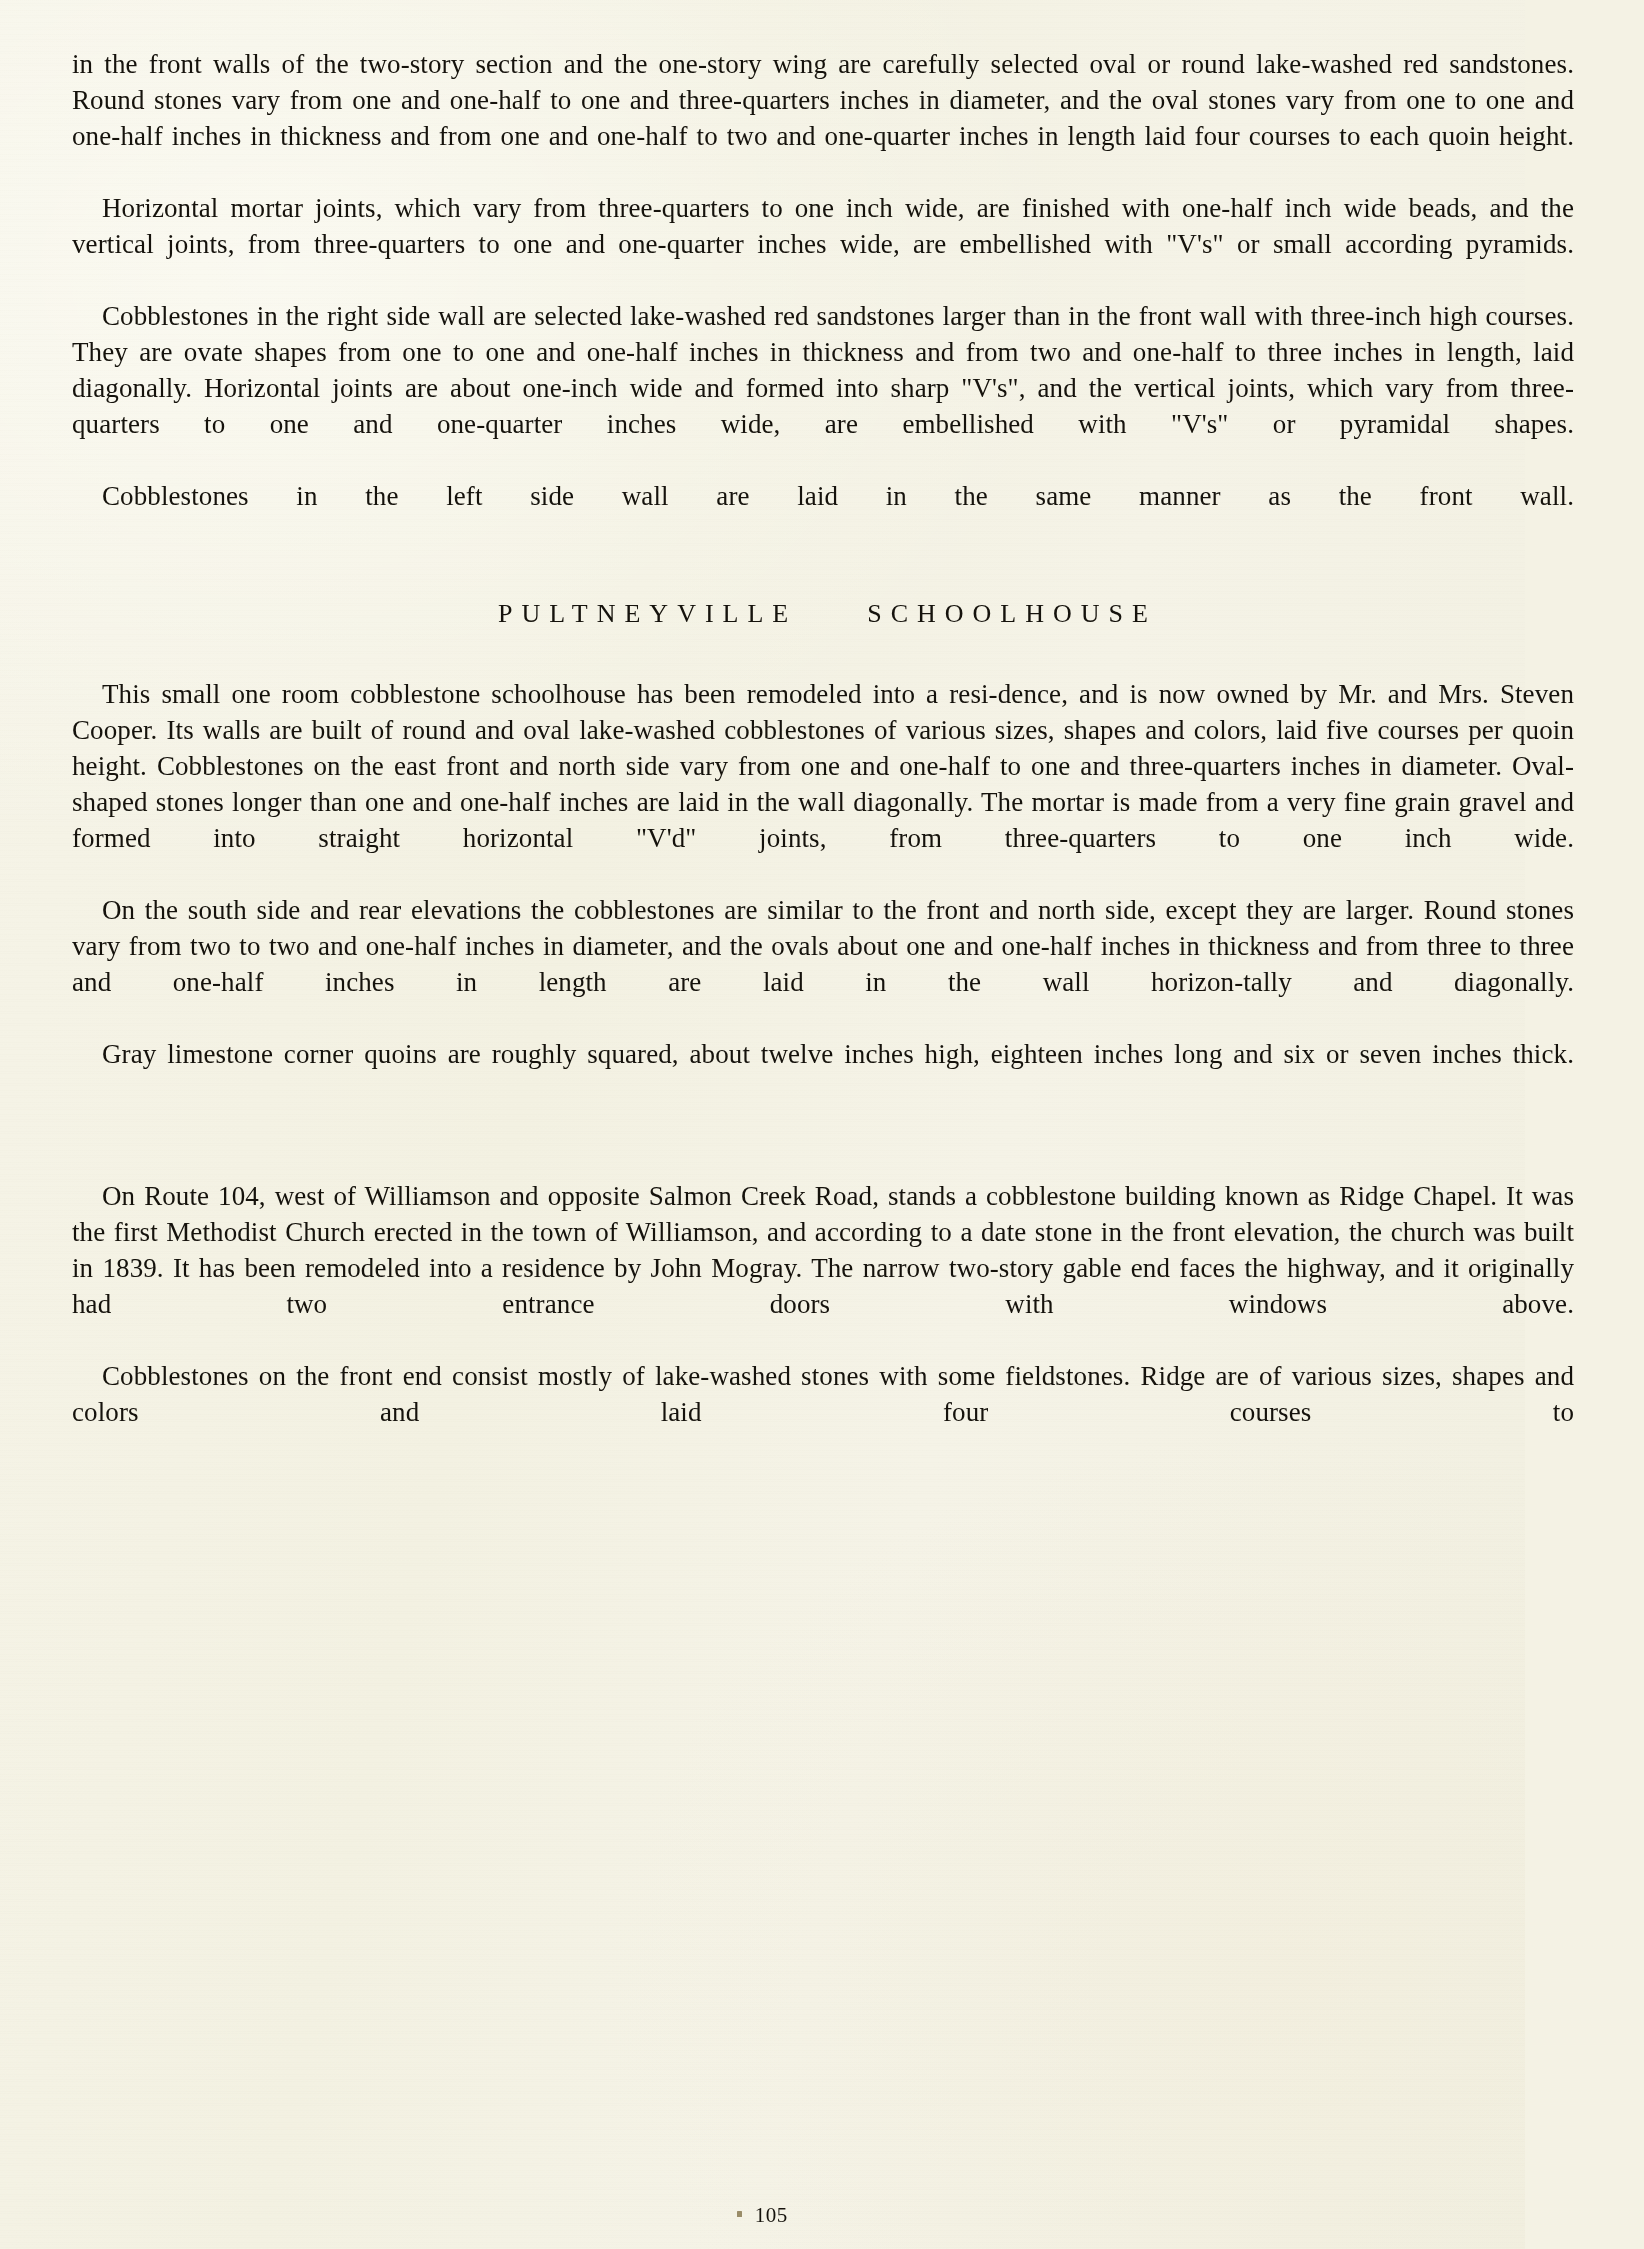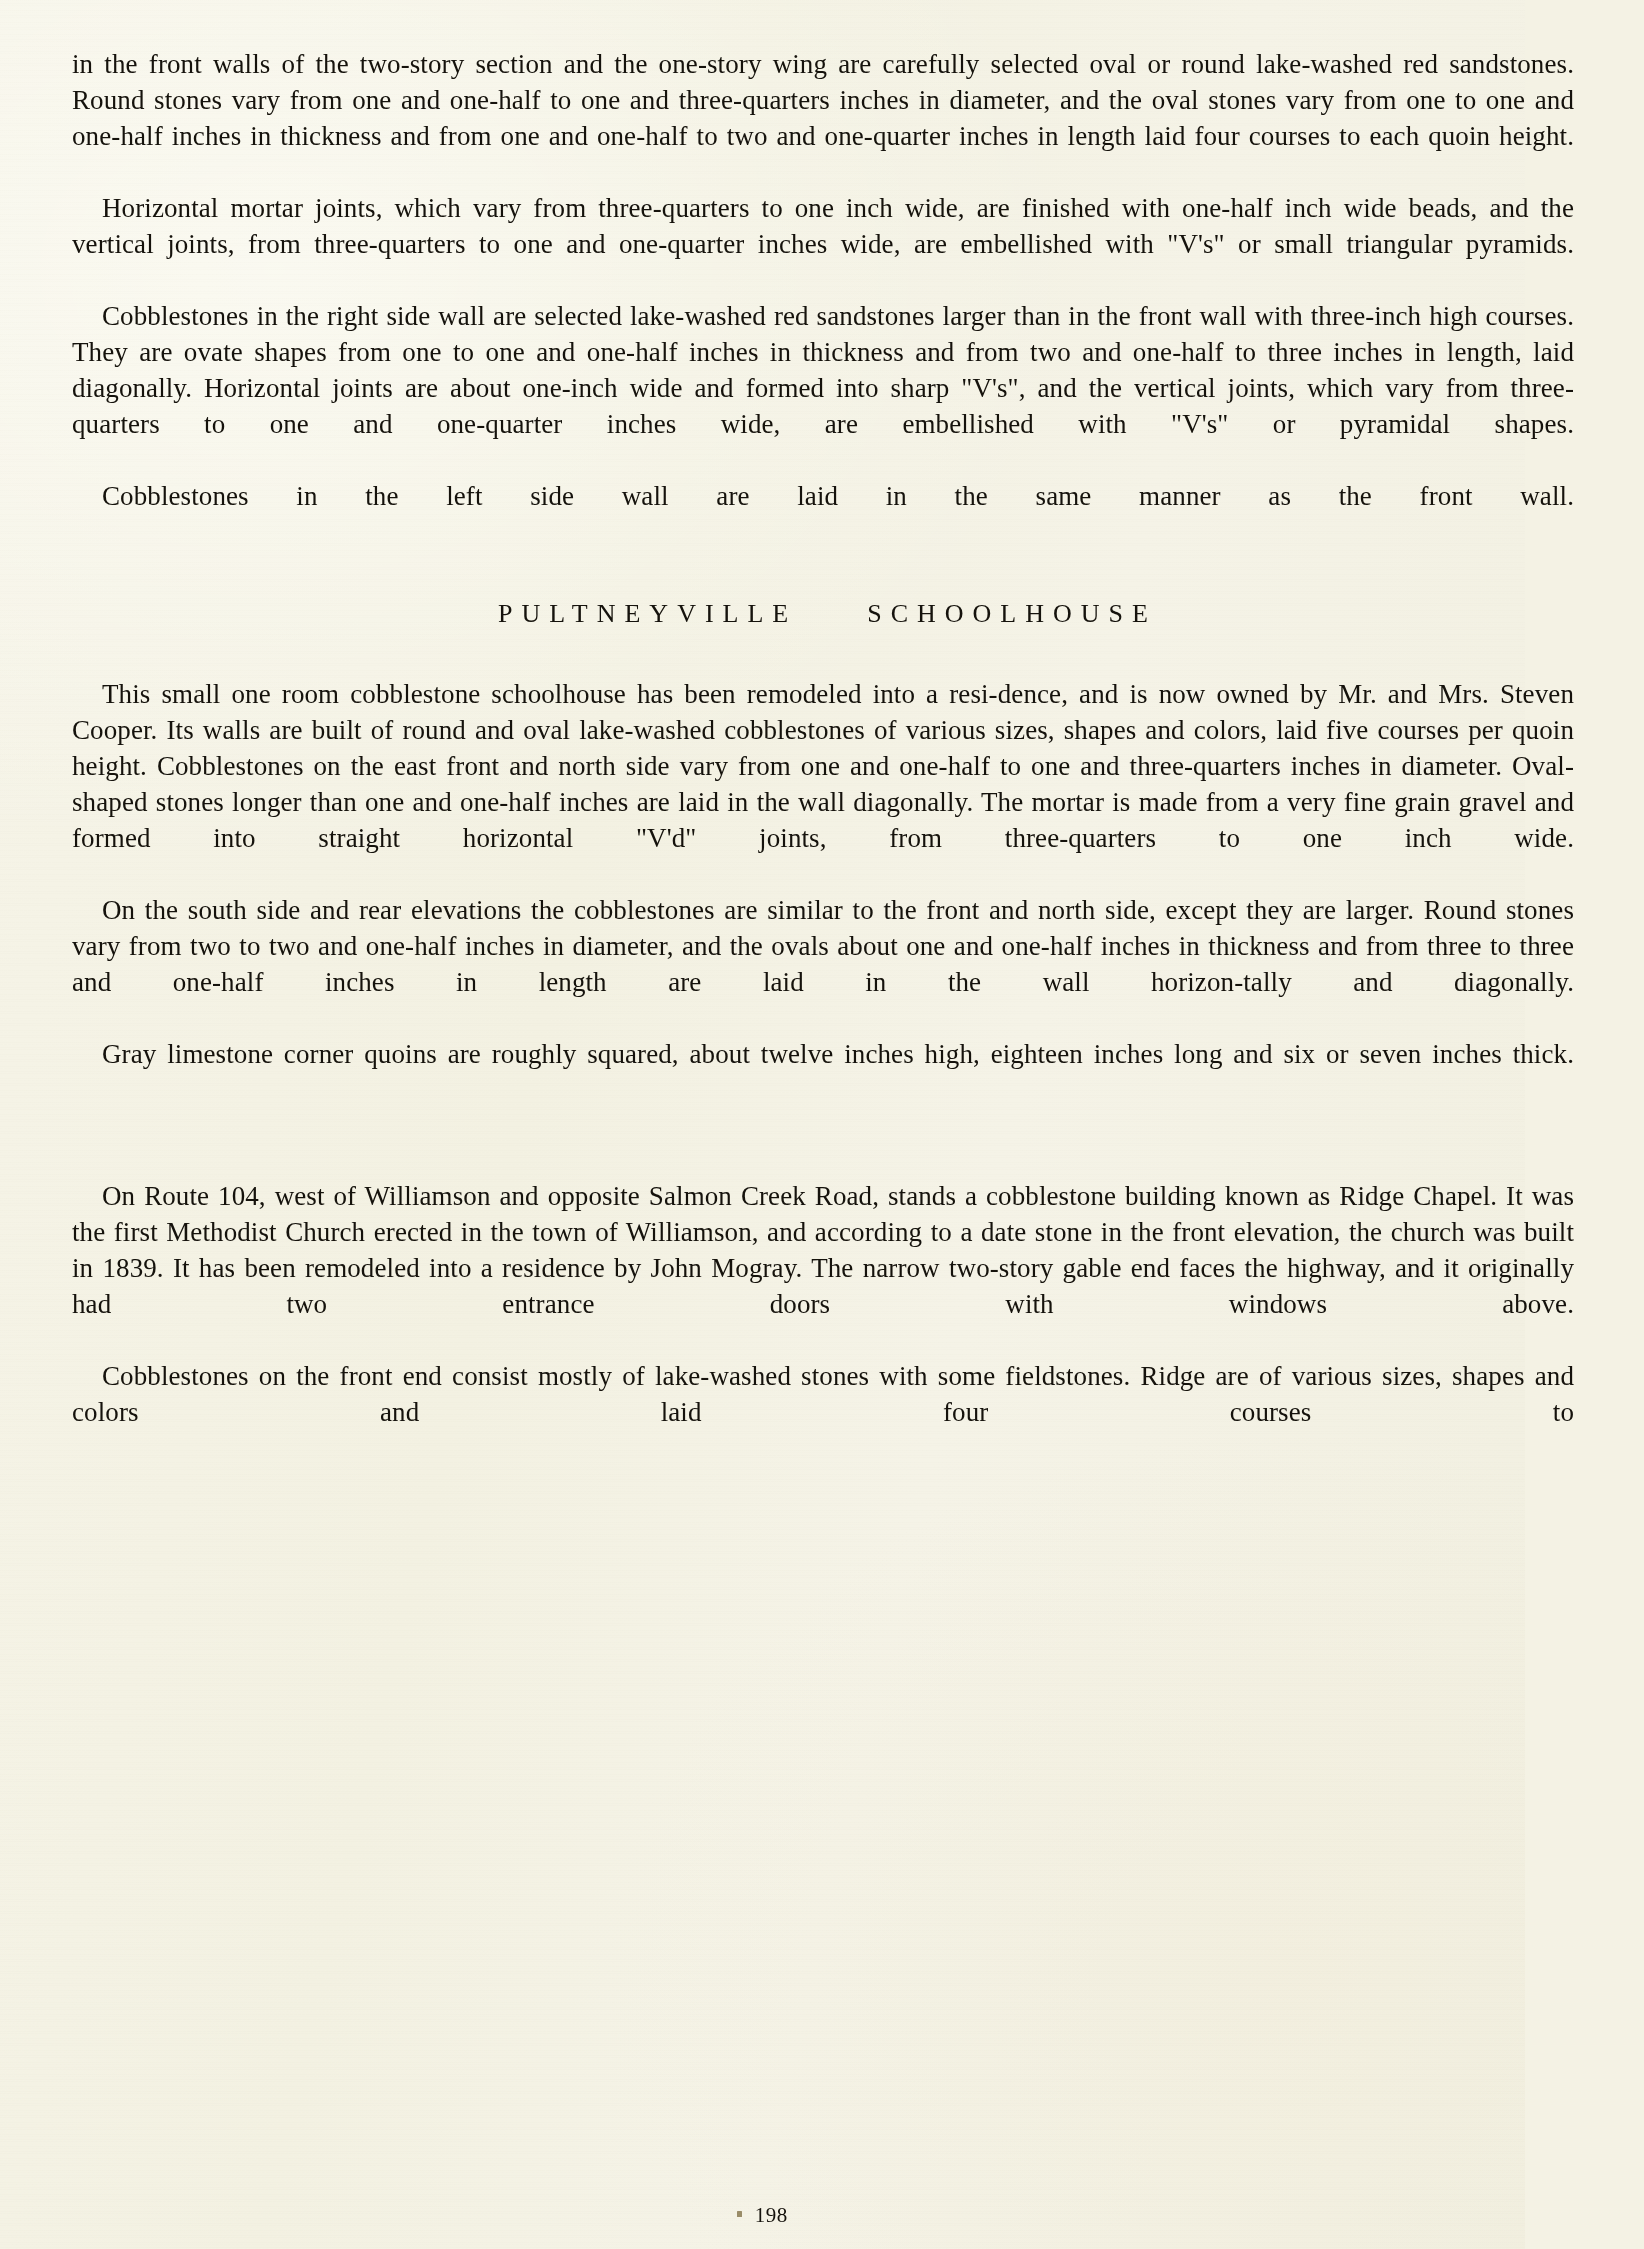--- a/index.html
+++ b/index.html
@@ -112,39 +112,39 @@
   }
 </style>
 </head>
 <body>
 
 <div class="page">
 
   <div class="text-block">
 
     <p class="body-par no-indent">in the front walls of the two-story section and the one-story wing are carefully selected oval or round lake-washed red sandstones. Round stones vary from one and one-half to one and three-quarters inches in diameter, and the oval stones vary from one to one and one-half inches in thickness and from one and one-half to two and one-quarter inches in length laid four courses to each quoin height.</p>
-    <p class="body-par">Horizontal mortar joints, which vary from three-quarters to one inch wide, are finished with one-half inch wide beads, and the vertical joints, from three-quarters to one and one-quarter inches wide, are embellished with "V's" or small triangular pyramids.</p>
+    <p class="body-par">Horizontal mortar joints, which vary from three-quarters to one inch wide, are finished with one-half inch wide beads, and the vertical joints, from three-quarters to one and one-quarter inches wide, are embellished with "V's" or small according pyramids.</p>
     <p class="body-par">Cobblestones in the right side wall are selected lake-washed red sandstones larger than in the front wall with three-inch high courses. They are ovate shapes from one to one and one-half inches in thickness and from two and one-half to three inches in length, laid diagonally. Horizontal joints are about one-inch wide and formed into sharp "V's", and the vertical joints, which vary from three-quarters to one and one-quarter inches wide, are embellished with "V's" or pyramidal shapes.</p>
     <p class="body-par">Cobblestones in the left side wall are laid in the same manner as the front wall.</p>
 
     <div class="gap-before-heading"></div>
     <h2 class="section-heading">PULTNEYVILLE  SCHOOLHOUSE</h2>
     <div class="gap-after-heading"></div>
 
     <p class="body-par">This small one room cobblestone schoolhouse has been remodeled into a resi-<wbr>dence, and is now owned by Mr. and Mrs. Steven Cooper. Its walls are built of round and oval lake-washed cobblestones of various sizes, shapes and colors, laid five courses per quoin height. Cobblestones on the east front and north side vary from one and one-half to one and three-quarters inches in diameter. Oval-shaped stones longer than one and one-half inches are laid in the wall diagonally. The mortar is made from a very fine grain gravel and formed into straight horizontal "V'd" joints, from three-quarters to one inch wide.</p>
     <p class="body-par">On the south side and rear elevations the cobblestones are similar to the front and north side, except they are larger. Round stones vary from two to two and one-half inches in diameter, and the ovals about one and one-half inches in thickness and from three to three and one-half inches in length are laid in the wall horizon-<wbr>tally and diagonally.</p>
     <p class="body-par">Gray limestone corner quoins are roughly squared, about twelve inches high, eighteen inches long and six or seven inches thick.</p>
 
     <div class="gap-before-heading-2"></div>
     <div class="gap-after-heading-2"></div>
 
     <p class="body-par">On Route 104, west of Williamson and opposite Salmon Creek Road, stands a cobblestone building known as Ridge Chapel. It was the first Methodist Church erected in the town of Williamson, and according to a date stone in the front elevation, the church was built in 1839. It has been remodeled into a residence by John Mogray. The narrow two-story gable end faces the highway, and it originally had two entrance doors with windows above.</p>
     <p class="body-par">Cobblestones on the front end consist mostly of lake-washed stones with some fieldstones. Ridge are of various sizes, shapes and colors and laid four courses to</p>
 
   </div>
 
   <div class="folio">
-    <span class="folio-mark"></span><span class="folio-number">198</span>
+    <span class="folio-mark"></span><span class="folio-number">105</span>
   </div>
 
   <div class="grain"></div>
 </div>
 
 
 </body></html>

